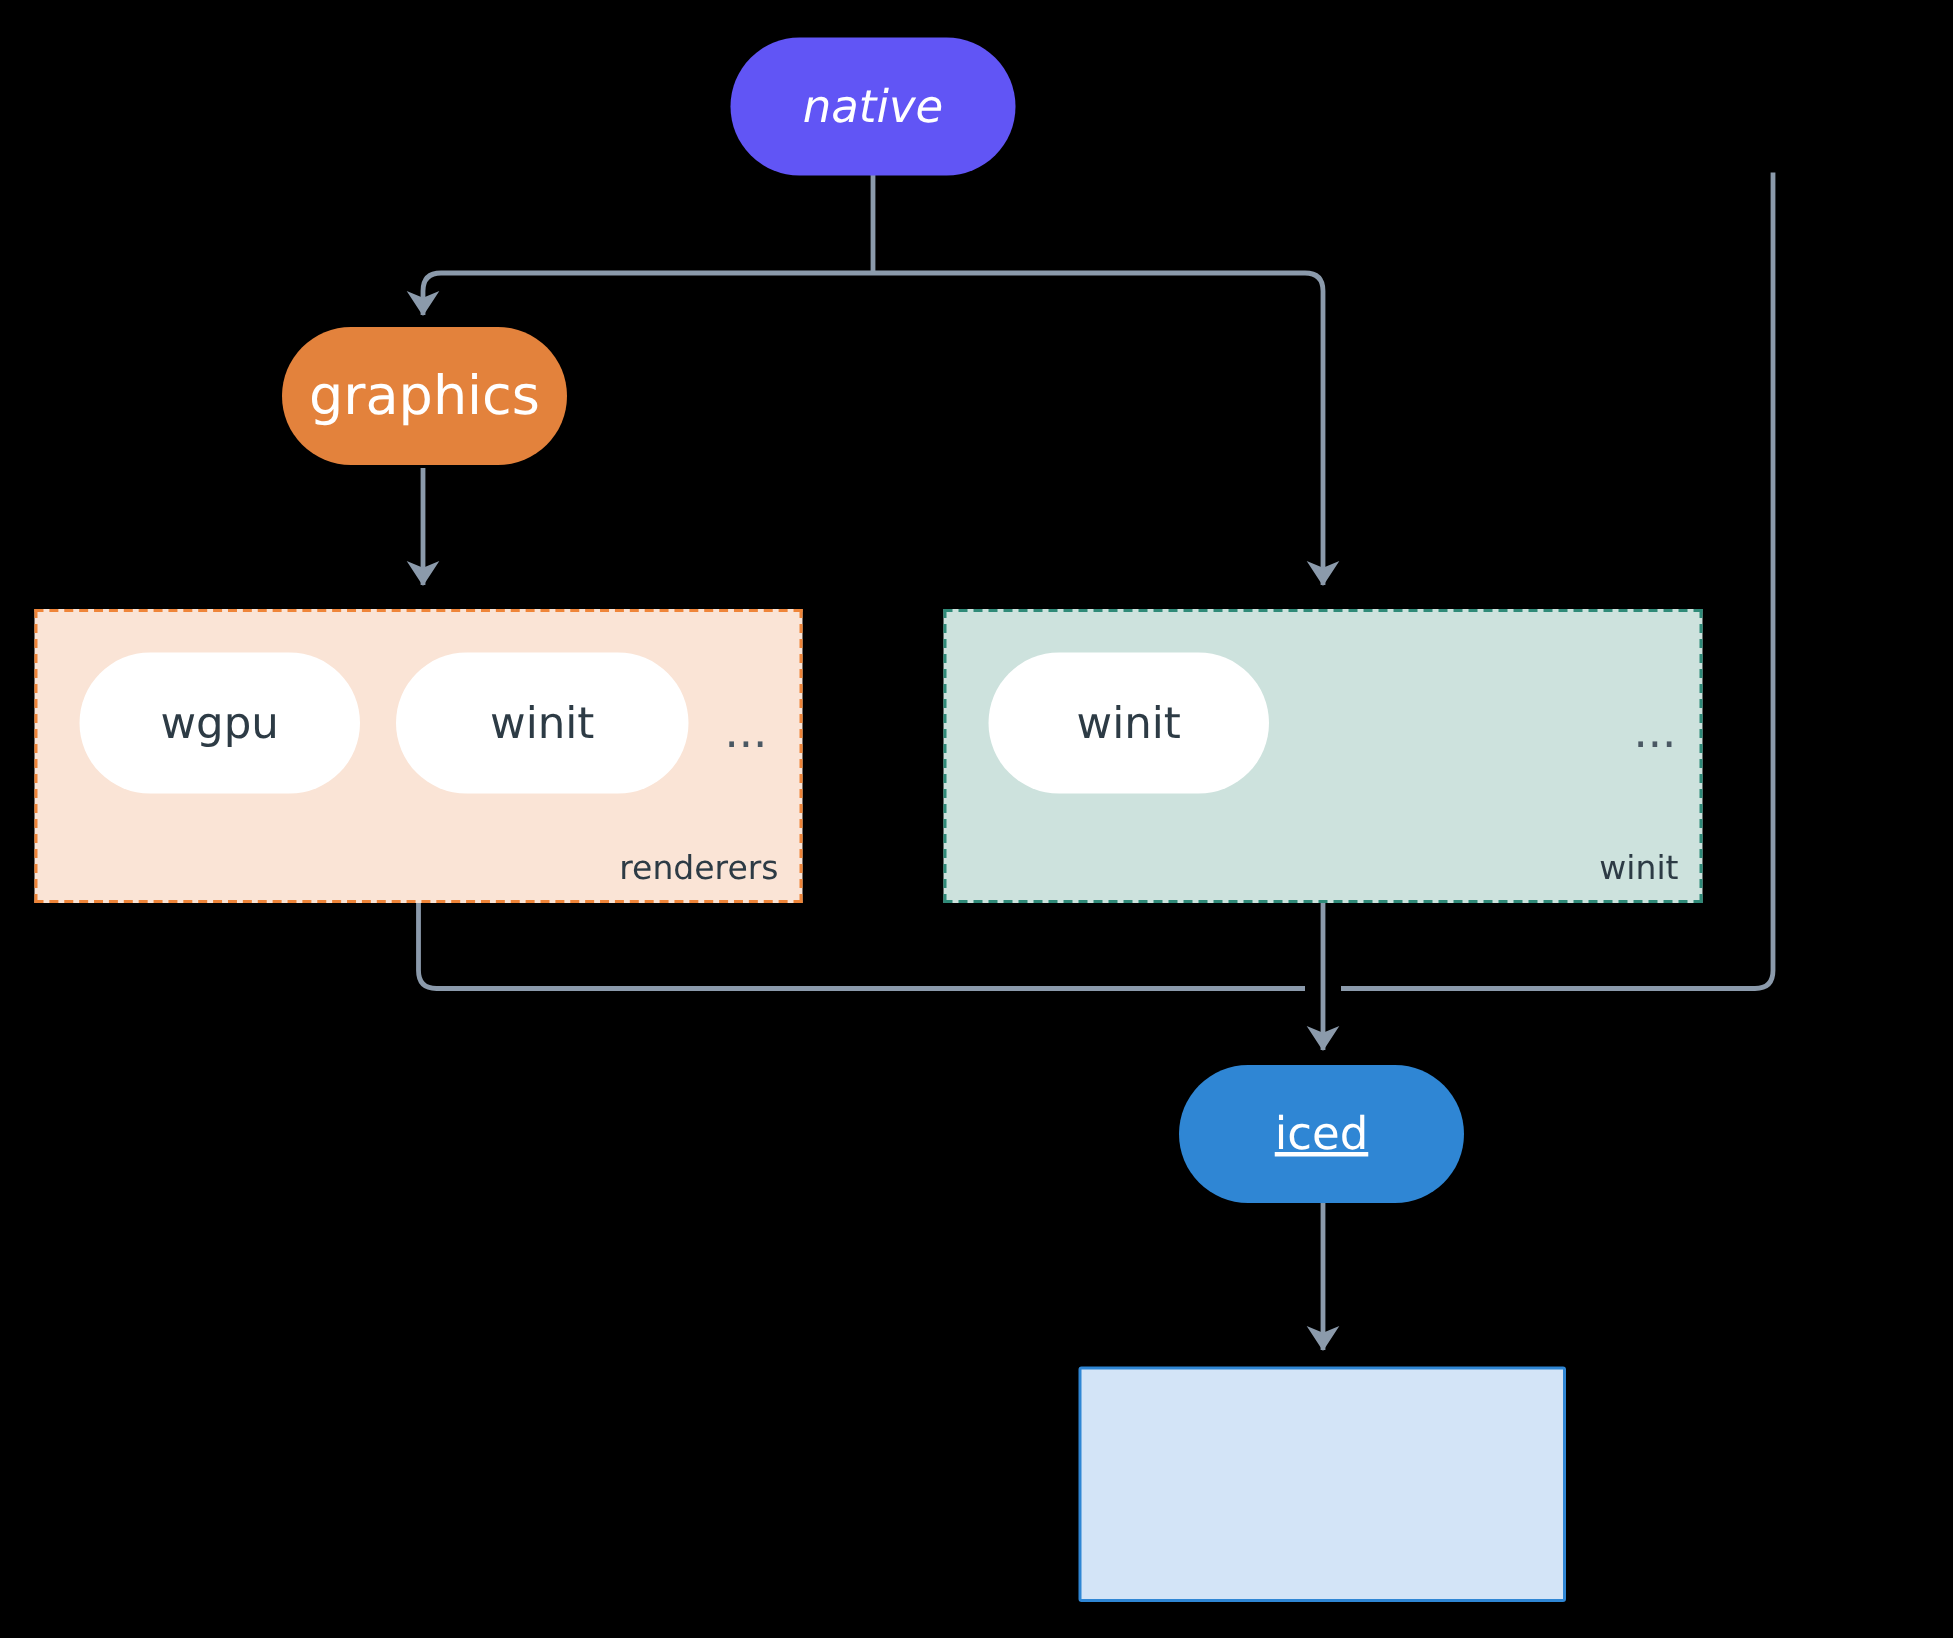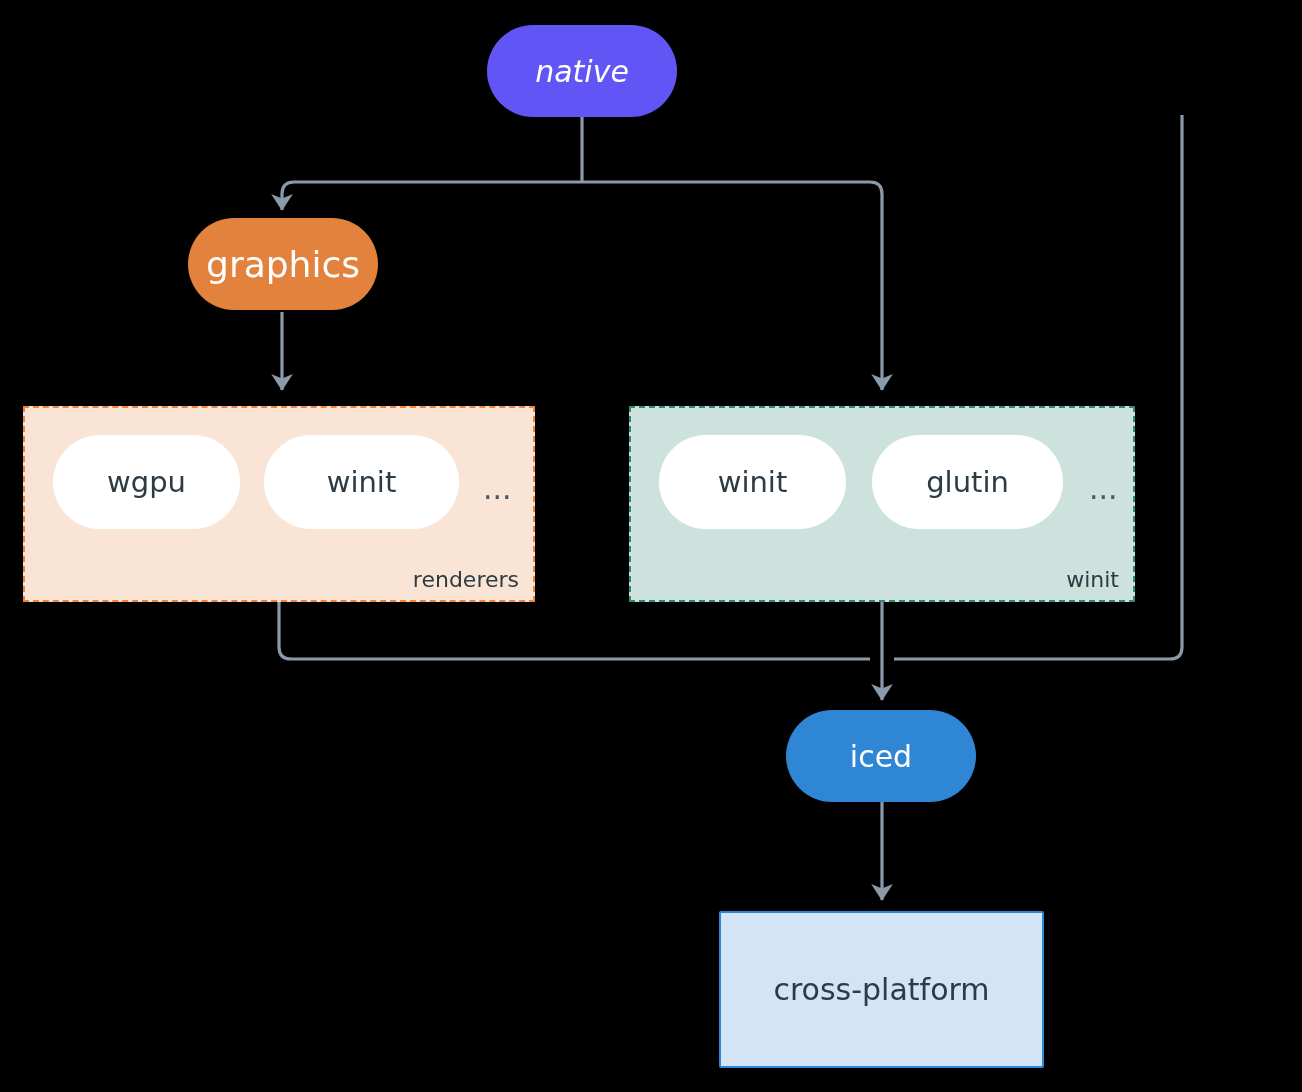--- a/index.html
+++ b/index.html
@@ -41,20 +41,21 @@
   }
   .node-graphics {
     background: #e3823c;
     color: #ffffff;
     font-size: 36px;
   }
   .node-iced {
     background: #2f86d4;
     color: #ffffff;
     font-size: 30px;
+    text-decoration: underline;
   }
   .node-app {
     background: #d3e4f7;
     border: 2px solid #2f86d4;
     color: #2d3b45;
     font-size: 30px;
     line-height: 1.65;
     border-radius: 2px;
   }
   .group {
@@ -158,28 +159,24 @@
       <span>winit</span>
     </div>
     <div class="ellipsis" style="left:458px; top:66px;">...</div>
     <div class="group-label">renderers</div>
   </div>
 
   <div class="group group-shells" style="left:629px; top:406px; width:506px; height:196px;">
     <div class="leaf" style="left:28px; top:27px; width:187px; height:94px;">
       <span>winit</span>
     </div>
-    <div class="leaf" style="left:241px; top:27px; width:191px; height:94px;">
-      <span>glutin</span>
-    </div>
     <div class="ellipsis" style="left:458px; top:66px;">...</div>
     <div class="group-label">winit</div>
   </div>
 
   <div class="node pill node-iced" style="left:786px; top:710px; width:190px; height:92px;">
     <span>iced</span>
   </div>
 
   <div class="node node-app" style="left:719px; top:911px; width:325px; height:157px; flex-direction:column;">
-    <span>cross-platform</span>
   </div>
 
 </div>
 
 </body></html>

